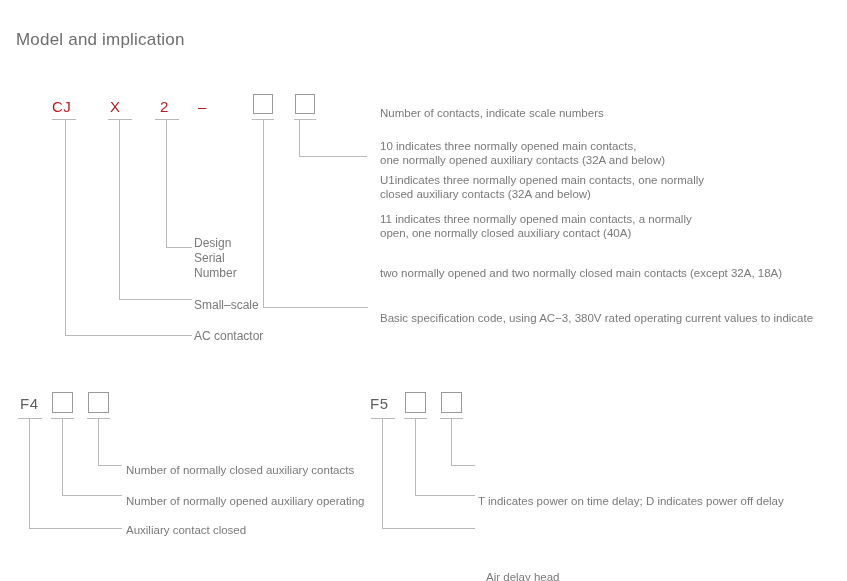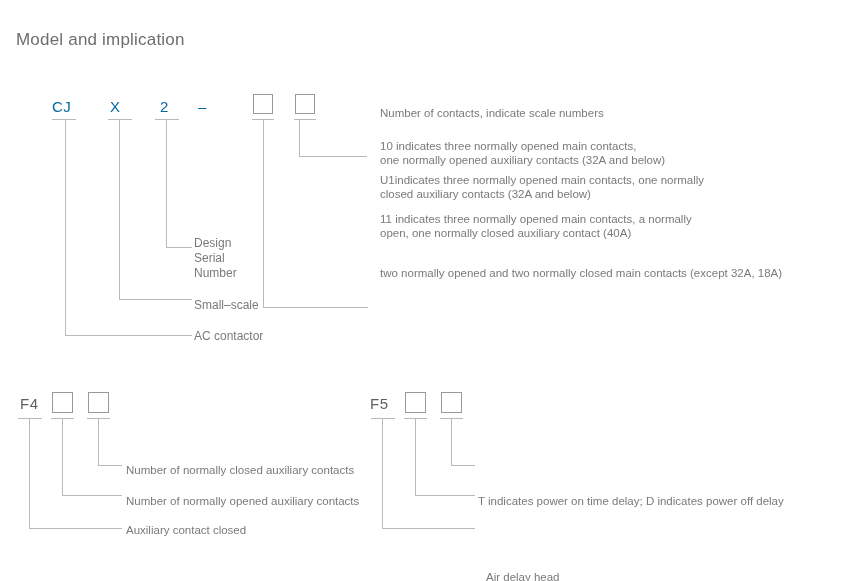--- a/index.html
+++ b/index.html
@@ -21,21 +21,21 @@
     top: 30px;
     font-size: 17px;
     color: #6e6e6e;
     letter-spacing: 0.2px;
     white-space: nowrap;
   }
   
   .code {
     position: absolute;
     font-size: 15px;
-    color: #0369a1;
+    color: #b91c1c;
     letter-spacing: 0.5px;
     white-space: nowrap;
   }
   
   .box {
     position: absolute;
     border: 1px solid #9a9a9a;
     background: #ffffff;
     box-sizing: border-box;
   }
@@ -122,41 +122,42 @@
   <div class="note-left" style="left:194px; top:329px;text-align:right;">AC contactor</div>
 
   <div class="note" style="left:380px; top:106px;">Number of contacts, indicate scale numbers</div>
   <div class="note" style="left:380px; top:139px;">10 indicates three normally opened main contacts,
 one normally opened auxiliary contacts (32A and below)</div>
   <div class="note" style="left:380px; top:173px;">U1indicates three normally opened main contacts, one normally
 closed auxiliary contacts (32A and below)</div>
   <div class="note" style="left:380px; top:212px;">11 indicates three normally opened main contacts, a normally
 open, one normally closed auxiliary contact (40A)</div>
   <div class="note" style="left:380px; top:266px;">two normally opened and two normally closed main contacts (except 32A, 18A)</div>
+  <div class="note" style="left:380px; top:311px;">Basic specification code, using AC−3, 380V rated operating current values to indicate</div>
 
   <div class="group-label" style="left:20px; top:395px;">F4</div>
 
   <div class="box" style="left:52px; top:392px; width:21px; height:21px;"></div>
   <div class="box" style="left:88px; top:392px; width:21px; height:21px;"></div>
 
   <div class="tick" style="left:18px; top:418px; width:24px;"></div>
   <div class="tick" style="left:51px; top:418px; width:23px;"></div>
   <div class="tick" style="left:87px; top:418px; width:23px;"></div>
 
   <div class="vline" style="left:98px; top:418px; height:48px;"></div>
   <div class="hline" style="left:98px; top:465px; width:24px;"></div>
 
   <div class="vline" style="left:62px; top:418px; height:78px;"></div>
   <div class="hline" style="left:62px; top:495px; width:60px;"></div>
 
   <div class="vline" style="left:29px; top:418px; height:111px;"></div>
   <div class="hline" style="left:29px; top:528px; width:93px;"></div>
 
   <div class="note" style="left:126px; top:463px;">Number of normally closed auxiliary contacts</div>
-  <div class="note" style="left:126px; top:494px;">Number of normally opened auxiliary contacts</div>
+  <div class="note" style="left:126px; top:494px;">Number of normally opened auxiliary operating</div>
   <div class="note" style="left:126px; top:523px;">Auxiliary contact closed</div>
 
   <div class="group-label" style="left:370px; top:395px;">F5</div>
 
   <div class="box" style="left:405px; top:392px; width:21px; height:21px;"></div>
   <div class="box" style="left:441px; top:392px; width:21px; height:21px;"></div>
 
   <div class="tick" style="left:371px; top:418px; width:24px;"></div>
   <div class="tick" style="left:404px; top:418px; width:23px;"></div>
   <div class="tick" style="left:440px; top:418px; width:23px;"></div>

